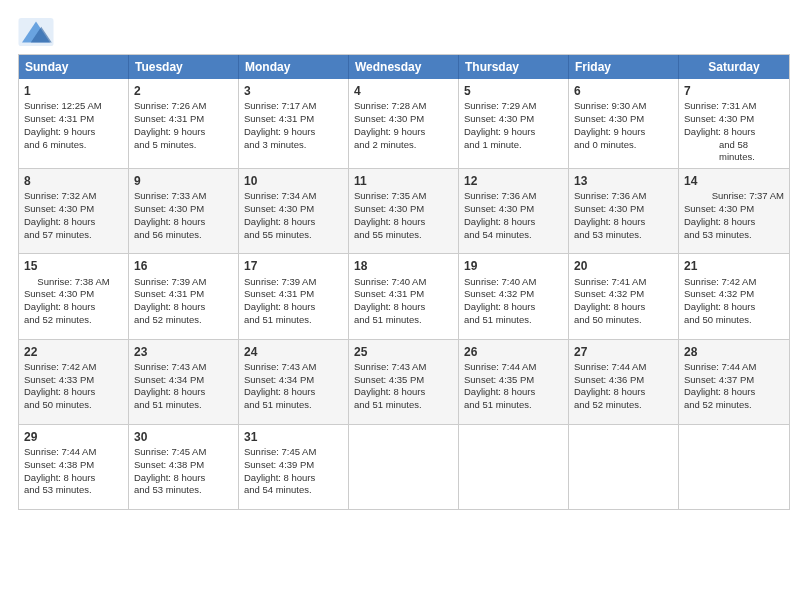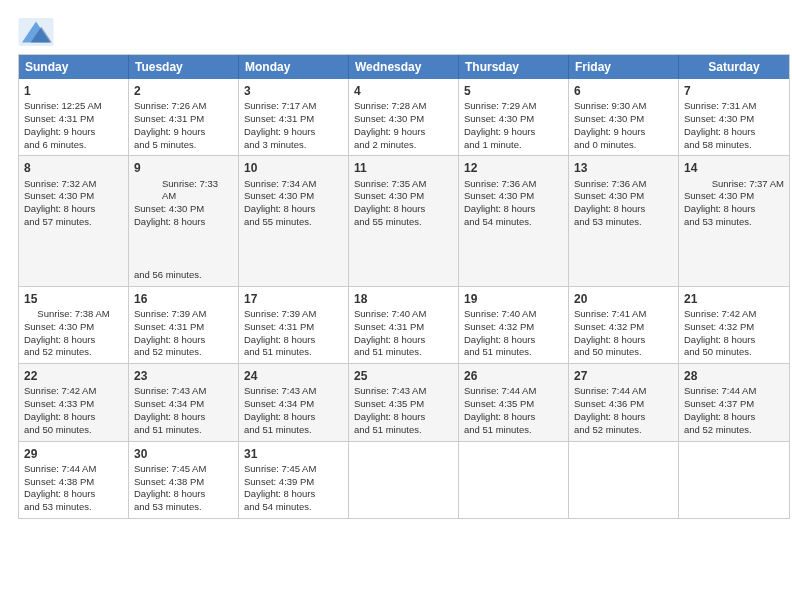--- a/index.html
+++ b/index.html
@@ -183,37 +183,37 @@
             <span style="display: block;">Sunrise: 9:30 AM</span>
             <span style="display: block;">Sunset: 4:30 PM</span>
             <span style="display: block;">Daylight: 9 hours</span>
             <span style="display: block;">and 0 minutes.</span>
           </div>
           <div class="cal-cell">
             <span class="day-num">7</span>
             <span style="display: block;">Sunrise: 7:31 AM</span>
             <span style="display: block;">Sunset: 4:30 PM</span>
             <span style="display: block;">Daylight: 8 hours</span>
-            <span style="display: block;">and 58 minutes.</span>
+            <span style="display: block; margin-left: 35px;">and 58 minutes.</span>
           </div>
         </div>
         <div class="cal-row">
           <div class="cal-cell">
             <span class="day-num">8</span>
             <span style="display: block;">Sunrise: 7:32 AM</span>
             <span style="display: block;">Sunset: 4:30 PM</span>
             <span style="display: block;">Daylight: 8 hours</span>
             <span style="display: block;">and 57 minutes.</span>
           </div>
           <div class="cal-cell">
             <span class="day-num">9</span>
-            <span style="display: block; margin-left: 28px;">Sunrise: 7:33 AM</span>
-            <span style="display: block;">Sunset: 4:30 PM</span>
-            <span style="display: block;">Daylight: 8 hours</span>
-            <span style="display: block; margin-top: 40px;">and 56 minutes.</span>
+            <span style="display: block;">Sunrise: 7:33 AM</span>
+            <span style="display: block;">Sunset: 4:30 PM</span>
+            <span style="display: block;">Daylight: 8 hours</span>
+            <span style="display: block;">and 56 minutes.</span>
           </div>
           <div class="cal-cell">
             <span class="day-num">10</span>
             <span style="display: block;">Sunrise: 7:34 AM</span>
             <span style="display: block;">Sunset: 4:30 PM</span>
             <span style="display: block;">Daylight: 8 hours</span>
             <span style="display: block;">and 55 minutes.</span>
           </div>
           <div class="cal-cell">
             <span class="day-num">11</span>

